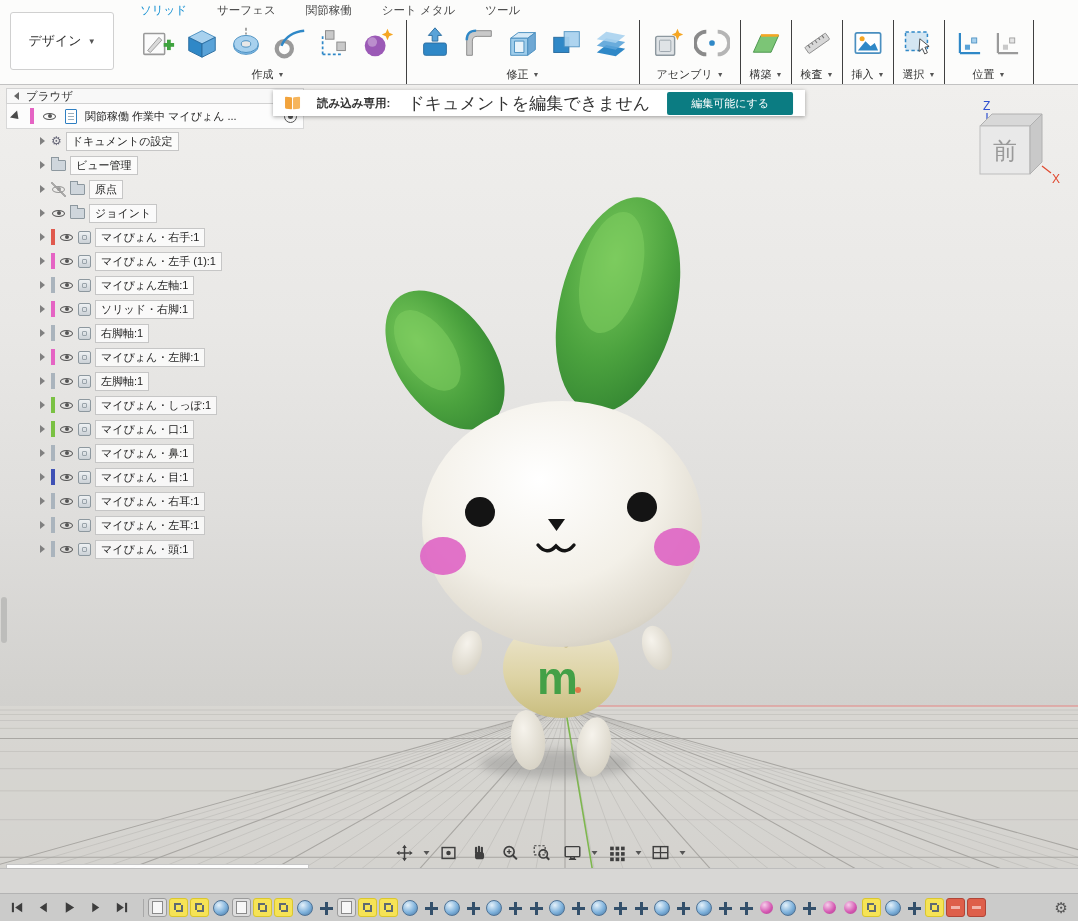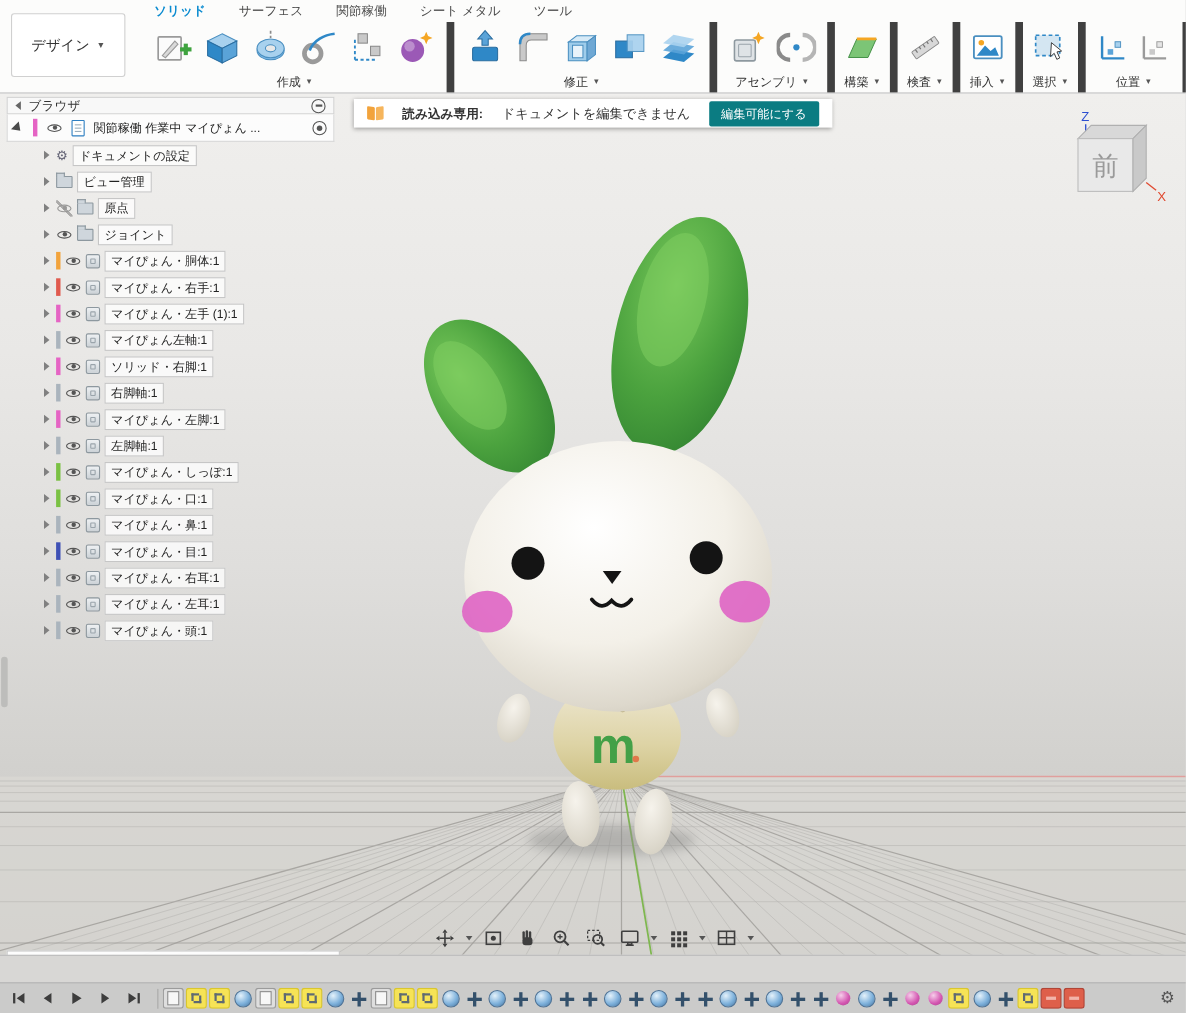--- a/index.html
+++ b/index.html
@@ -4,44 +4,44 @@
 <style>
   *{box-sizing:border-box;margin:0;padding:0}
   html,body{width:1078px;height:921px;overflow:hidden;font-family:"Liberation Sans","DejaVu Sans",sans-serif;background:#dcdcdc;position:relative}
 
   
   .ribbon{position:absolute;left:0;top:0;width:1078px;height:85px;background:#fcfcfb;border-bottom:1px solid #c2c2c2;z-index:10}
   .workspace-btn{position:absolute;left:10px;top:12px;width:104px;height:58px;background:#fff;border:1px solid #d0d0d0;border-radius:3px;display:flex;align-items:center;justify-content:center;gap:6px;font-size:13px;color:#333}
   .workspace-btn .caret{font-size:8px;color:#555}
   .tab-row{position:absolute;left:140px;top:0;height:20px;display:flex;gap:30px;align-items:center;font-size:11.5px}
   .tab{color:#4a4a4a;white-space:nowrap}
-  .tab.active{color:#0a8bd0;font-weight:bold}
+  .tab.active{color:#0a8bd0;font-weight:normal}
   .tool-row{position:absolute;left:130px;top:20px;height:64px;display:flex;align-items:stretch}
-  .tool-group{padding:0 7px;border-right:7px solid #404040;display:flex;flex-direction:column;align-items:center;justify-content:space-between}
+  .tool-group{padding:0 7px;border-right:1px solid #404040;display:flex;flex-direction:column;align-items:center;justify-content:space-between}
   .group-icons{display:flex;align-items:center;gap:2px;height:46px}
   .group-label{font-size:11px;color:#333;display:flex;align-items:center;gap:4px;padding-bottom:2px}
   .group-label .caret{font-size:7px;color:#555}
   .tool-btn{width:42px;height:44px;display:flex;align-items:center;justify-content:center;border-radius:2px}
   .tool-btn svg{width:36px;height:36px}
   .tool-btn.sm{width:36px}.tool-btn.sm svg{width:32px;height:32px}
 
   
   .viewport{position:absolute;left:0;top:85px;right:0;bottom:53px;overflow:hidden;background:linear-gradient(180deg,#f0efed 0%,#e9e8e6 30%,#dfdedc 55%,#d2d1ce 78%,#c9c8c5 100%);z-index:1}
   .scene{position:absolute;left:0;top:-85px;width:1078px;height:921px;pointer-events:none}
   .gmin{stroke:#b4b3af;stroke-width:0.8;opacity:0.6}
   .gmaj{stroke:#a19f9b;stroke-width:1.1;opacity:0.85}
 
   
   .notif{position:absolute;left:50%;transform:translateX(-50%);top:90px;height:26px;display:flex;align-items:center;gap:17px;padding:0 12px;background:#fff;box-shadow:0 1px 4px rgba(0,0,0,.35);z-index:6;white-space:nowrap}
   .book{width:15px;height:12px;position:relative}
   .book::before{content:"";position:absolute;left:0;top:0;width:7px;height:12px;background:#f2a33c;transform:skewY(8deg);border-radius:1px}
   .book::after{content:"";position:absolute;right:0;top:0;width:7px;height:12px;background:#f6b55c;transform:skewY(-8deg);border-radius:1px}
   .notif-title{font-size:11.5px;font-weight:bold;color:#333}
-  .notif-msg{font-size:12px;color:#333}
-  .notif-btn{background:#0b7c82;color:#fff;font-size:11px;padding:4px 11px;border-radius:2px;margin-left:0;cursor:pointer}
+  .notif-msg{font-size:17px;color:#333}
+  .notif-btn{background:#0b7c82;color:#fff;font-size:11px;padding:4px 24px;border-radius:2px;margin-left:0;cursor:pointer}
 
   
   .browser{position:absolute;left:6px;top:88px;width:298px;z-index:5;font-size:11px}
   .browser-header{height:16px;display:flex;align-items:center;background:rgba(248,248,248,.92);border:1px solid #d2d2d2;padding:0 7px;gap:7px}
   .tri-left{width:0;height:0;border-right:5px solid #666;border-top:4px solid transparent;border-bottom:4px solid transparent}
   .browser-title{flex:1;font-size:11.5px;color:#333}
   .circ{width:13px;height:13px;border:1.3px solid #555;border-radius:50%;position:relative;flex:0 0 auto}
   .circ.minus::after{content:"";position:absolute;left:2.5px;right:2.5px;top:50%;height:1.4px;margin-top:-0.7px;background:#555}
   .circ.plus::before{content:"";position:absolute;top:2.5px;bottom:2.5px;left:50%;width:1.4px;margin-left:-0.7px;background:#555}
   .circ.plus::after{content:"";position:absolute;left:2.5px;right:2.5px;top:50%;height:1.4px;margin-top:-0.7px;background:#555}
@@ -502,29 +502,20 @@
 
       <div class="row k-folder-eye">
         <span class="expander"></span>
 
         <span class="eye"></span>
         <span class="folder"></span>
 
         <span class="label">ジョイント</span>
       </div>
 
-      <div class="row k-comp c-orange">
-        <span class="expander"></span>
-
-        <span class="tag"></span>
-        <span class="eye"></span>
-
-        <span class="comp-ico"></span>
-        <span class="label">マイぴょん・胴体:1</span>
-      </div>
 
       <div class="row k-comp c-red">
         <span class="expander"></span>
 
         <span class="tag"></span>
         <span class="eye"></span>
 
         <span class="comp-ico"></span>
         <span class="label">マイぴょん・右手:1</span>
       </div>

